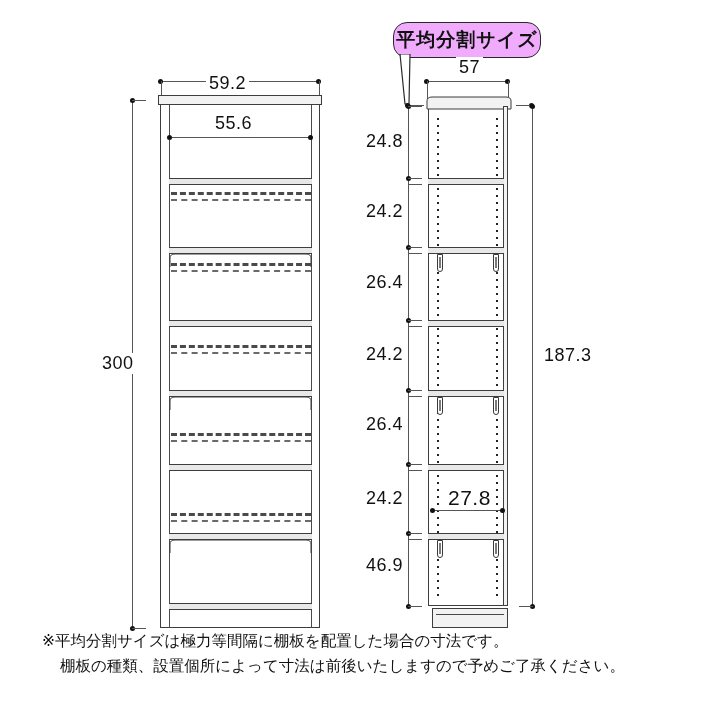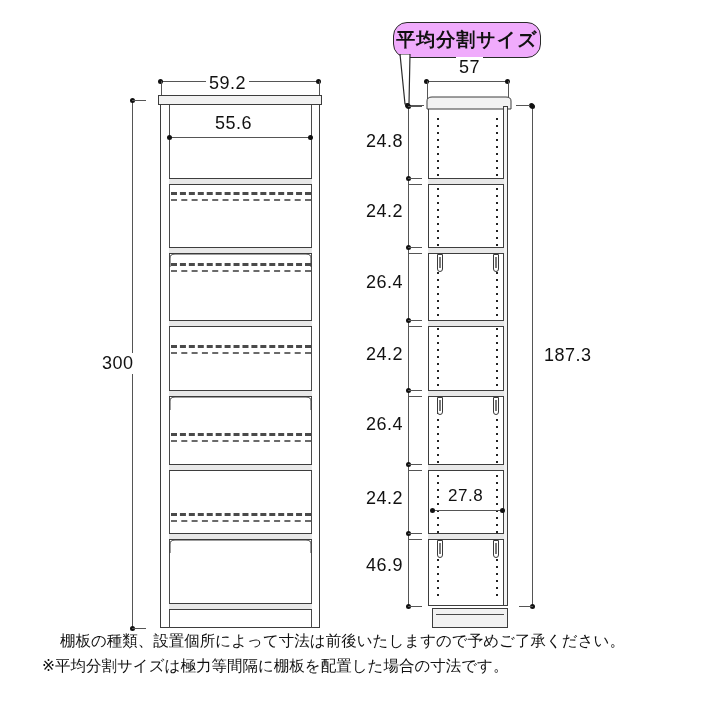--- a/index.html
+++ b/index.html
@@ -22,21 +22,21 @@
   .tick{position:absolute;height:1px;width:14px;background:#555;}
   .dimtext{
     position:absolute;
     font-size:18px;
     color:#111;
     letter-spacing:0.5px;
     white-space:nowrap;
     background:#fff;
     padding:0 3px;
   }
-  .dimtext.small{font-size:17px;}
+  .dimtext.small{font-size:21px;}
 
   
   .panel{position:absolute;background:#fff;border:1px solid #3d3d3d;box-sizing:border-box;}
   .board{position:absolute;background:#f2f2f2;border:1px solid #3d3d3d;box-sizing:border-box;}
   .boardthin{position:absolute;background:#e8e8e8;border-top:1px solid #3d3d3d;border-bottom:1px solid #3d3d3d;box-sizing:border-box;}
   .dashrow{position:absolute;height:0;border-top:3px dashed #4a4a4a;}
   .dashrow2{position:absolute;height:0;border-top:2px dashed #6a6a6a;}
 
   
   .pincol{
@@ -235,17 +235,17 @@
     <div class="dimtext" style="left:363px;top:555px;">46.9</div>
 
     <div class="dimline v" style="left:532px;top:106px;height:500px;"></div>
     <div class="dot" style="left:530px;top:104px;"></div>
     <div class="dot" style="left:530px;top:604px;"></div>
     <div class="tick" style="left:519px;top:606px;"></div>
     <div class="dimtext" style="left:541px;top:345px;">187.3</div>
   </div>
 
   <div class="notes">
+    <div class="note-line">※平均分割サイズは極力等間隔に棚板を配置した場合の寸法です。</div>
     <div class="note-line indent">棚板の種類、設置個所によって寸法は前後いたしますので予めご了承ください。</div>
-    <div class="note-line">※平均分割サイズは極力等間隔に棚板を配置した場合の寸法です。</div>
   </div>
 
 </div>
 
 </body></html>

